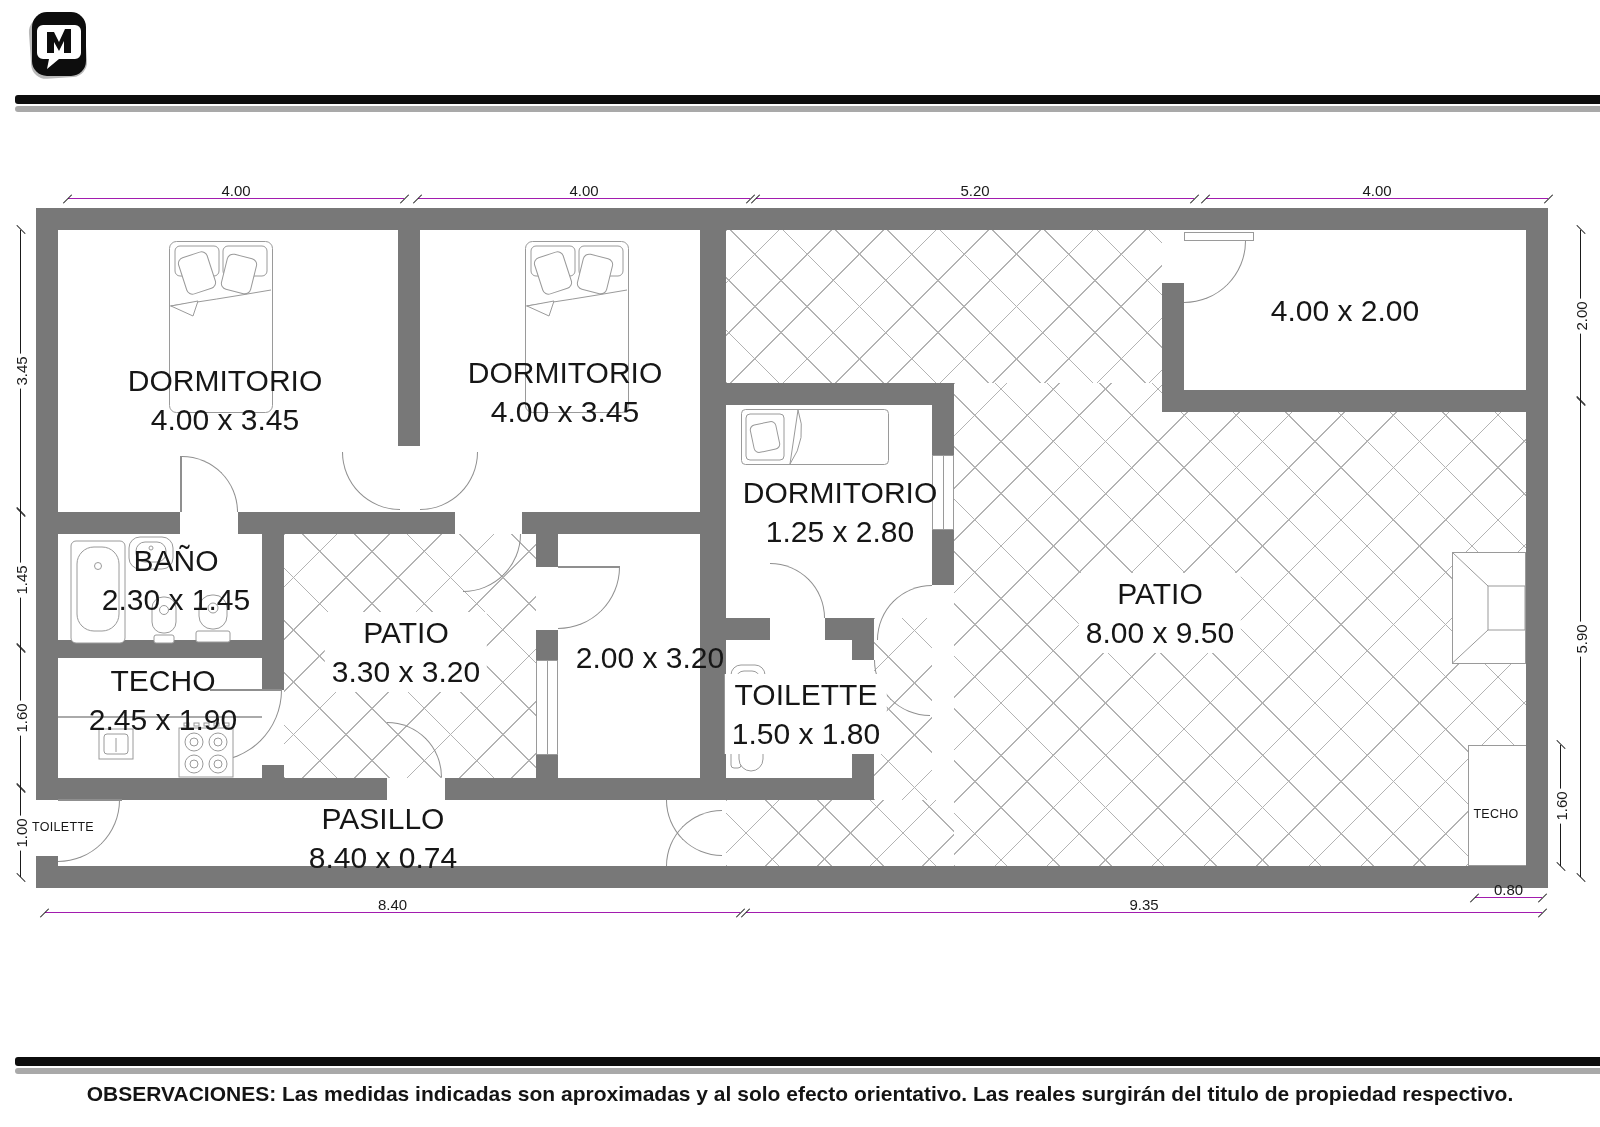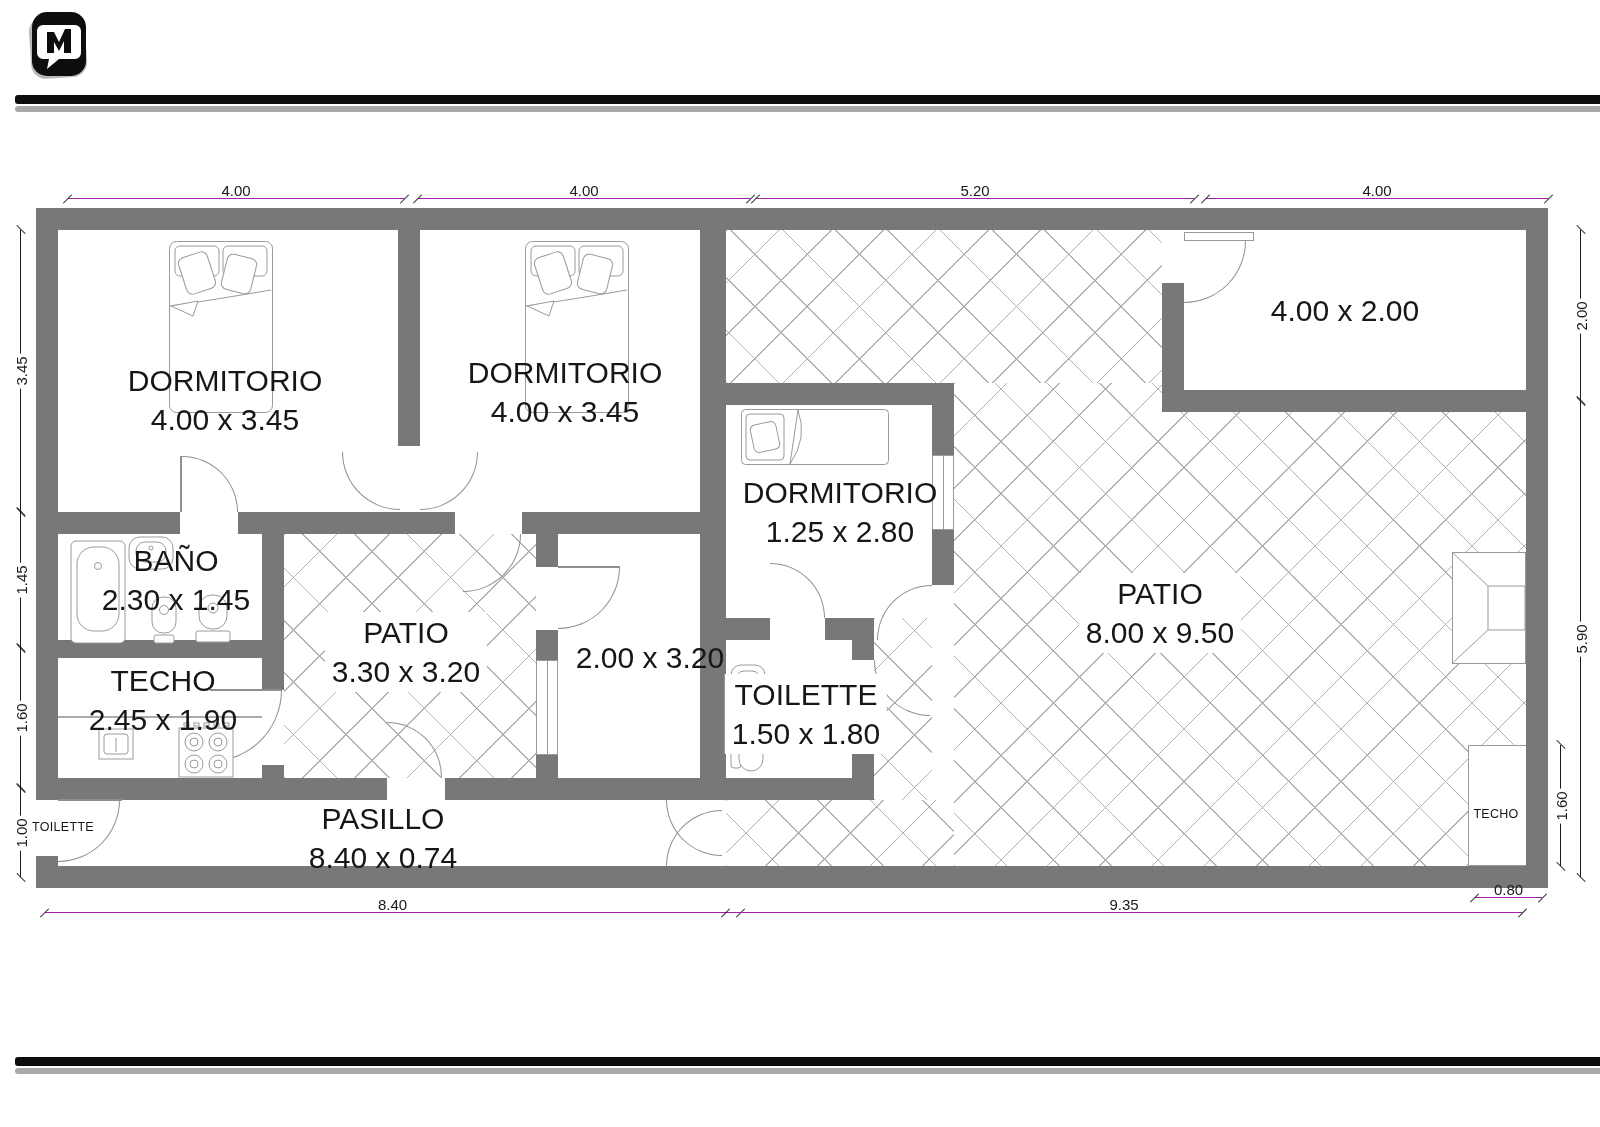--- a/index.html
+++ b/index.html
@@ -310,23 +310,24 @@
   <div class="dimv" style="left:1580px;top:401px;height:476px;">
       <span>5.90</span>
     </div>
   <div class="dimv" style="left:1560px;top:745px;height:121px;">
       <span>1.60</span>
     </div>
 
   <div class="dimh" style="left:45px;top:912px;width:695px;">
       <span>8.40</span>
     </div>
-  <div class="dimh" style="left:726px;top:912px;width:796px;">
+  <div class="dimh" style="left:746px;top:912px;width:796px;">
       <span>9.35</span>
     </div>
   <div class="dimh" style="left:1475px;top:897px;width:67px;">
       <span>0.80</span>
     </div>
 
   <div class="bar-black" style="top:1057px;"></div>
   <div class="bar-gray" style="top:1068px;"></div>
+  <div id="obs">OBSERVACIONES: Las medidas indicadas son aproximadas y al solo efecto orientativo. Las reales surgirán del titulo de propiedad respectivo.</div>
 
 </div>
 
 </body></html>

